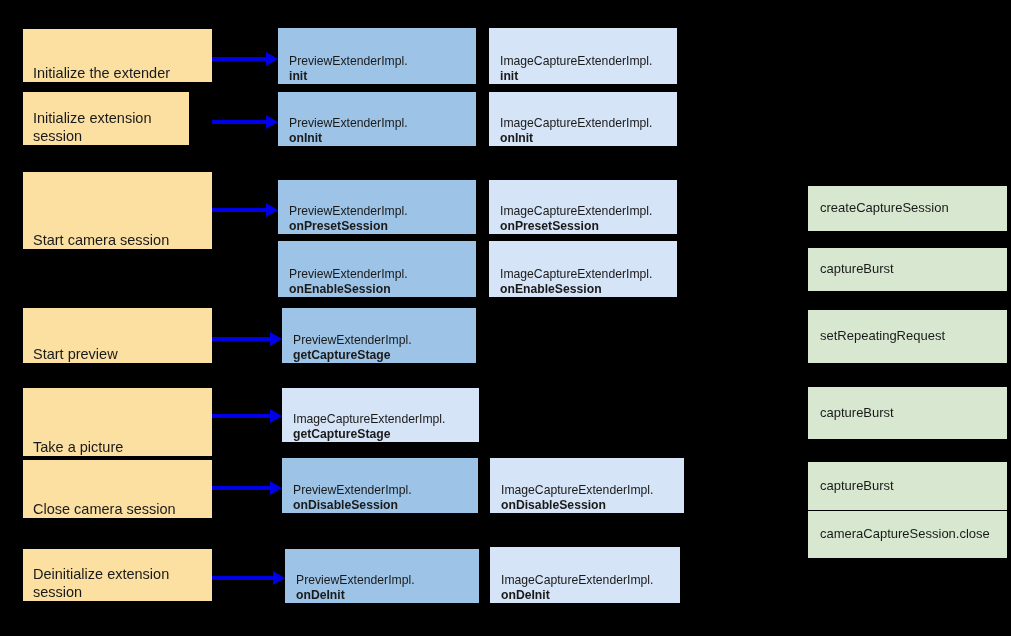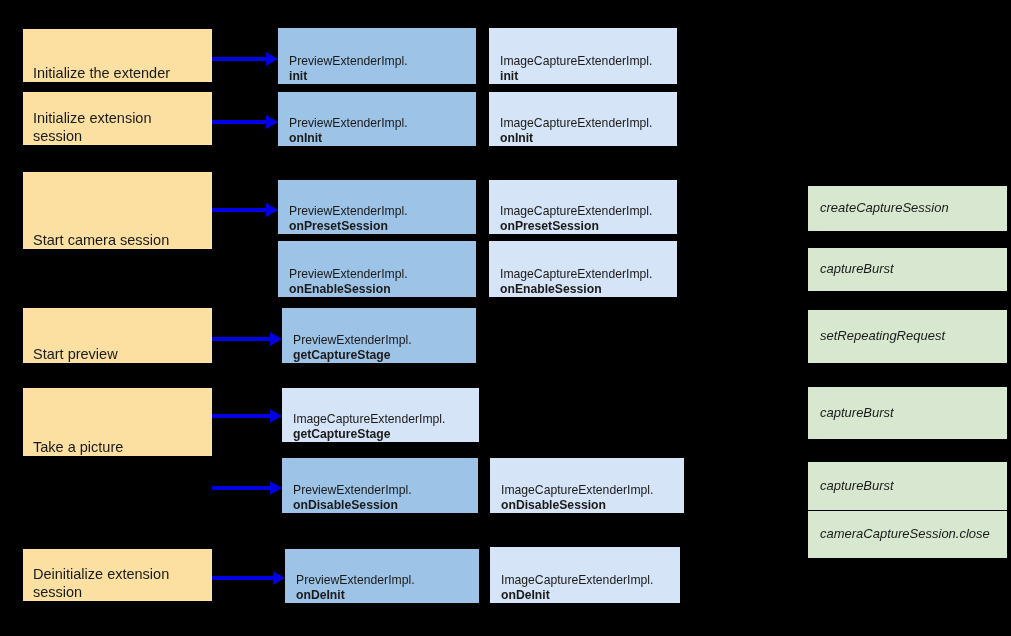--- a/index.html
+++ b/index.html
@@ -31,21 +31,20 @@
     padding:0 11px;
   }
   .box.api-box.light{
     background:#D6E4F7;
   }
   .box.cam-box{
     background:#D8E8D0;
     font-size:13px;
     padding:8px 12px;
     justify-content:center;
-    font-style:italic;
   }
   .cls{display:block;font-weight:400;margin-top:29px;}
   .mth{display:block;font-weight:700;}
   .txt{display:block;}
   
   .arrow{
     position:absolute;
     height:0;
   }
   .arrow .shaft{
@@ -63,32 +62,35 @@
     border-left:12px solid #0000E6;
   }
 </style>
 </head>
 <body>
 
 <div id="stage">
     <div class="box stage-box" style="left: 23px; top: 29px; width: 189px; height: 53px;">
       <span class="txt">Initialize the extender</span>
     </div>
-    <div class="box stage-box" style="left: 23px; top: 92px; width: 189px; height: 53px;">
+    <div class="box stage-box" style="left: 23px; top: 92px; width: 166px; height: 53px;">
       <span class="txt">Initialize extension</span>
       <span class="txt">session</span>
     </div>
     <div class="box stage-box" style="left: 23px; top: 172px; width: 189px; height: 77px;">
       <span class="txt">Start camera session</span>
     </div>
     <div class="box stage-box" style="left: 23px; top: 308px; width: 189px; height: 55px;">
       <span class="txt">Start preview</span>
     </div>
     <div class="box stage-box" style="left: 23px; top: 388px; width: 189px; height: 68px;">
       <span class="txt">Take a picture</span>
+    </div>
+    <div class="box stage-box" style="left: 23px; top: 460px; width: 189px; height: 58px;">
+      <span class="txt">Close camera session</span>
     </div>
     <div class="box stage-box" style="left: 23px; top: 549px; width: 189px; height: 52px;">
       <span class="txt">Deinitialize extension</span>
       <span class="txt">session</span>
     </div>
     <div class="arrow" style="left: 212px; top: 57px; width: 66px;">
       <div class="shaft" style="width: 55px;"></div>
       <div class="head" style="left: 54px;"></div>
     </div>
     <div class="arrow" style="left: 212px; top: 120px; width: 66px;">

